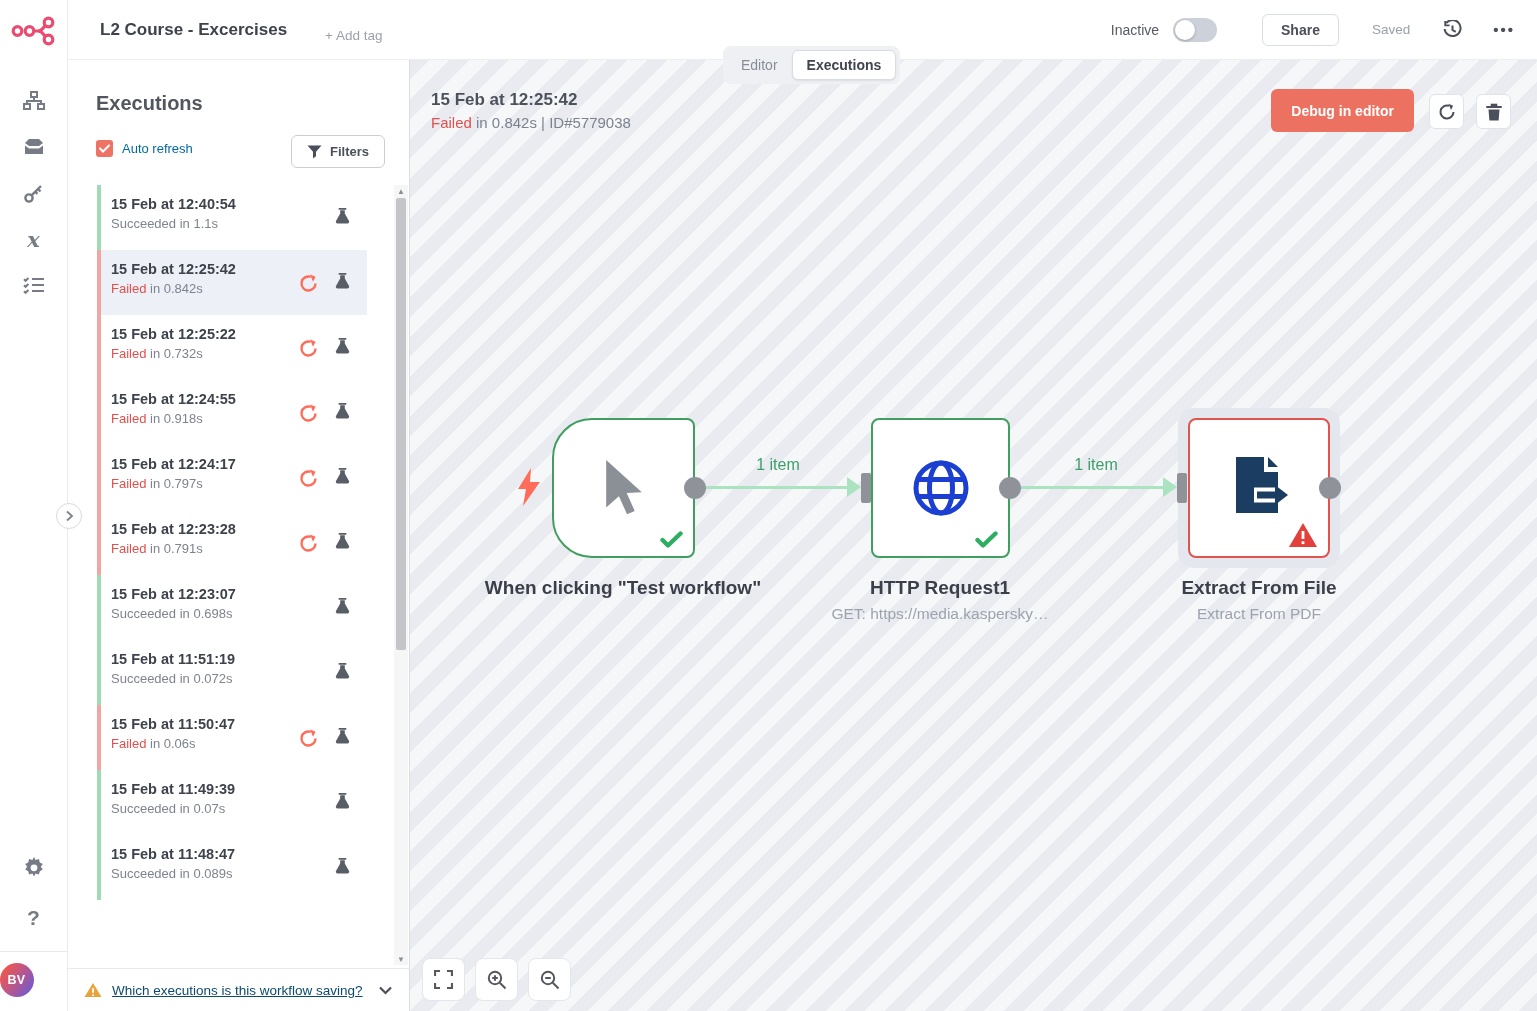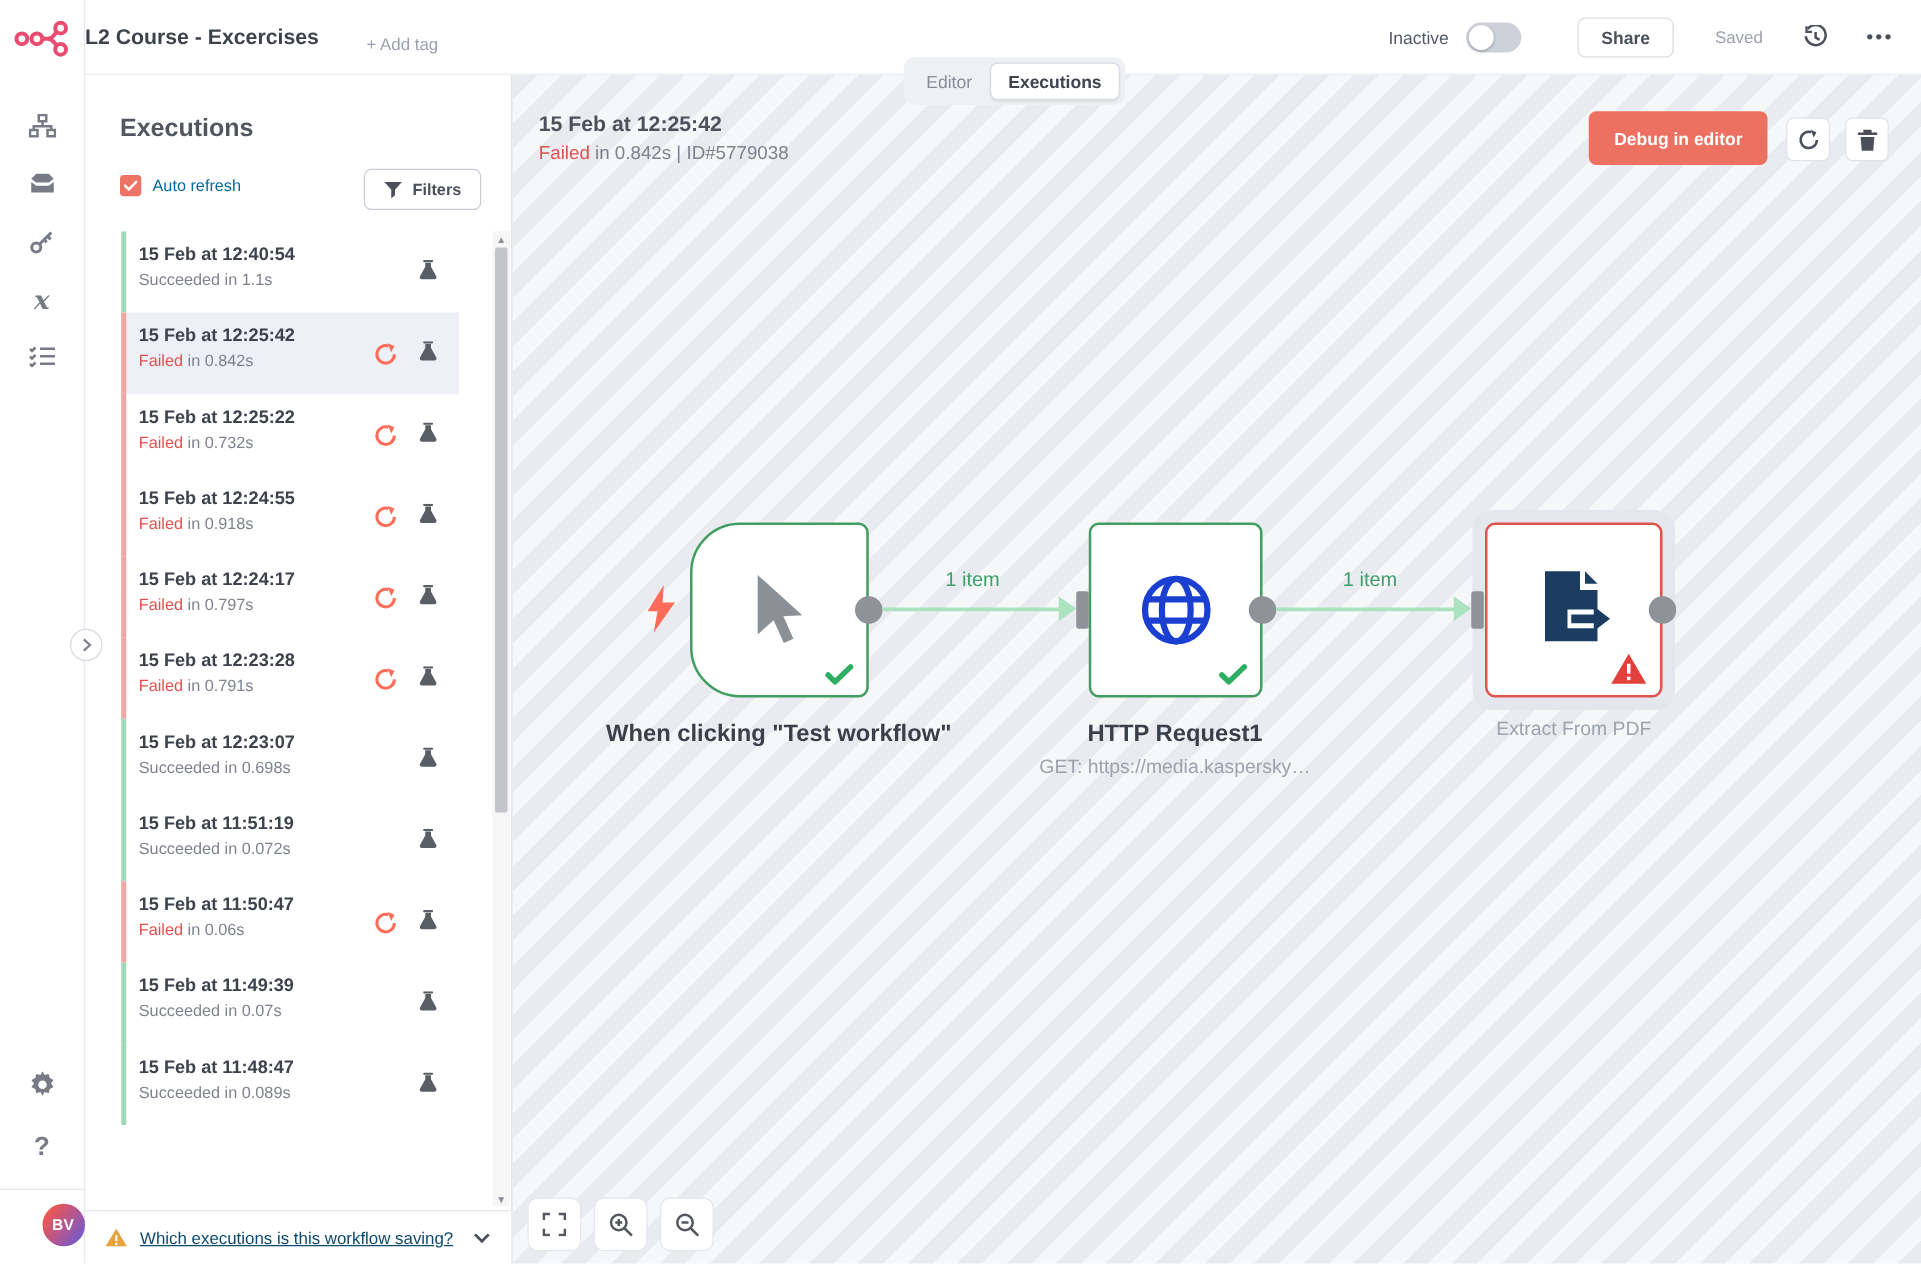--- a/index.html
+++ b/index.html
@@ -13,30 +13,30 @@
   
   .rail { position:absolute; left:0; top:0; width:68px; height:1011px;
           background:#fff; border-right:1px solid #e8eaef; z-index:40;
           display:flex; flex-direction:column; align-items:center; }
   .rail-logo { margin-top:14px; margin-bottom:30px; cursor:pointer; }
   .rail-icon { width:40px; height:46px; display:flex; align-items:center; justify-content:center;
                color:#767b85; cursor:pointer; }
   .rail-spacer { flex:1; }
   .rail-glyph { font-size:21px; color:#767b85; font-weight:bold; }
   .rail-bottom { width:68px; border-top:1px solid #e8eaef; padding:11px 0 14px;
-                 display:flex; justify-content:flex-end; }
+                 display:flex; justify-content:flex-start; }
   .avatar { width:34px; height:34px; border-radius:50%;
             background:linear-gradient(125deg,#ee574f 15%,#b15794 55%,#6f5ace 90%);
             color:#fff; font-size:12.5px; font-weight:bold; letter-spacing:.3px;
             display:flex; align-items:center; justify-content:center; cursor:pointer; }
 
   
   .topbar { position:absolute; left:68px; top:0; right:0; height:60px; background:#fff;
             border-bottom:1px solid #eceef2; display:flex; align-items:center; z-index:30; }
-  .wf-title { font-size:17px; font-weight:600; color:#3d424c; }
+  .wf-title { margin-left:32px; font-size:17px; font-weight:600; color:#3d424c; }
   .add-tag { margin-left:38px; font-size:13.5px; color:#9ba1ac; cursor:pointer;margin-top:12px; }
   .topbar-right { margin-left:auto; display:flex; align-items:center; margin-right:22px; }
   .inactive-label { font-size:14px; color:#555a64; margin-right:14px; }
   .toggle { width:44px; height:24px; border-radius:12px; background:#cdd1d9; position:relative; cursor:pointer; }
   .toggle-knob { position:absolute; left:2px; top:2px; width:20px; height:20px; border-radius:50%;
                  background:#fff; box-shadow:0 1px 3px rgba(0,0,0,.25); }
   .share-btn { margin-left:45px; padding:7px 18px; font-size:14px; font-weight:700; color:#4a4f5a;
                background:#fff; border:1px solid #d9dde4; border-radius:6px; cursor:pointer; }
   .saved-label { margin-left:33px; font-size:13.5px; color:#9aa0ab; }
   .hist-btn { margin-left:32px; cursor:pointer; }
@@ -574,20 +574,21 @@
   <div class="out-port out3"></div>
 
   <div class="node-label nl1">
     <div class="node-name">When clicking "Test workflow"</div>
   </div>
   <div class="node-label nl2">
     <div class="node-name">HTTP Request1</div>
     <div class="node-sub">GET: https://media.kaspersky…</div>
   </div>
   <div class="node-label nl3">
+    <div class="node-name">Extract From File</div>
     <div class="node-sub">Extract From PDF</div>
   </div>
 
   <div class="canvas-ctrl">
     <div class="ctrl-btn">
       <svg width="19" height="19" viewBox="0 0 19 19" fill="none" stroke="#55595f" stroke-width="2.2">
           <path d="M1 6V1h5M13 1h5v5M18 13v5h-5M6 18H1v-5"></path>
         </svg>
     </div>
     <div class="ctrl-btn">

